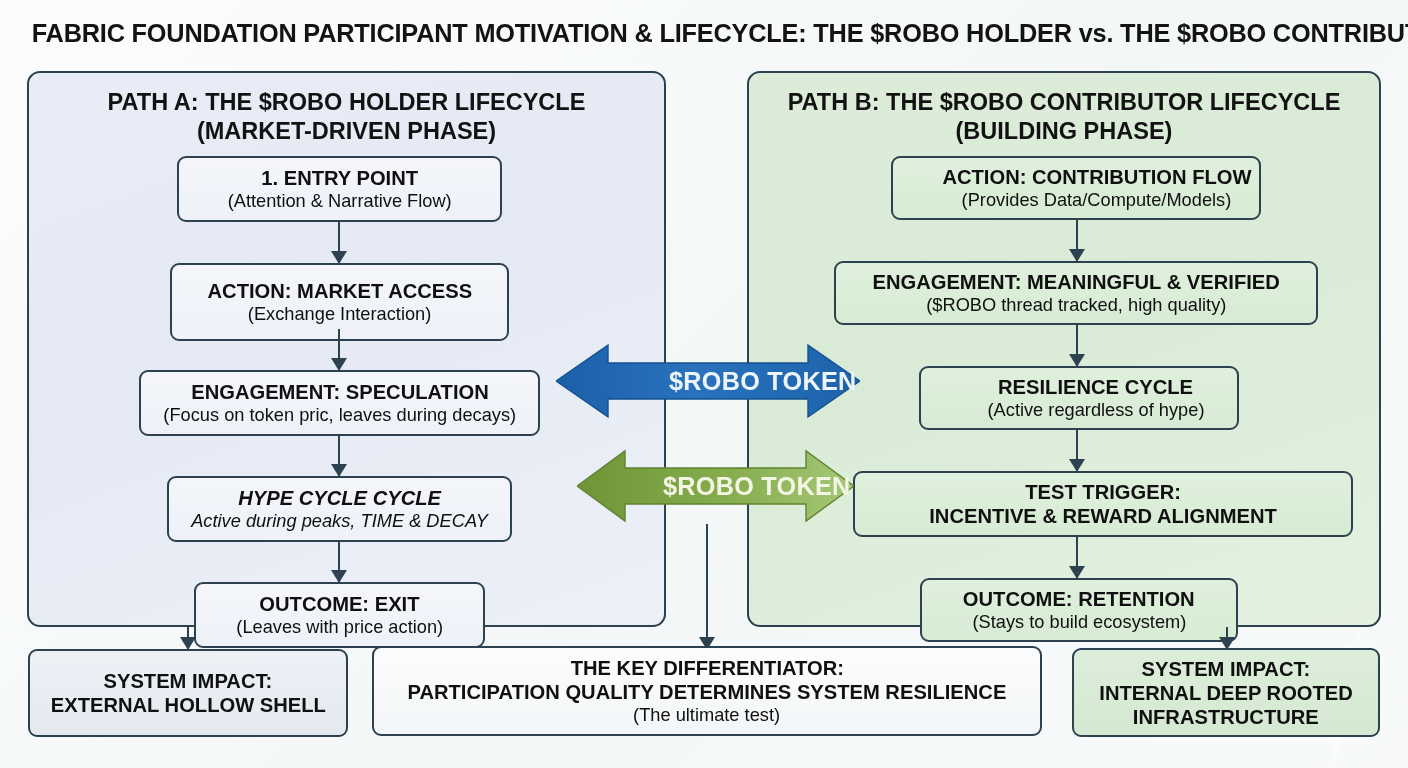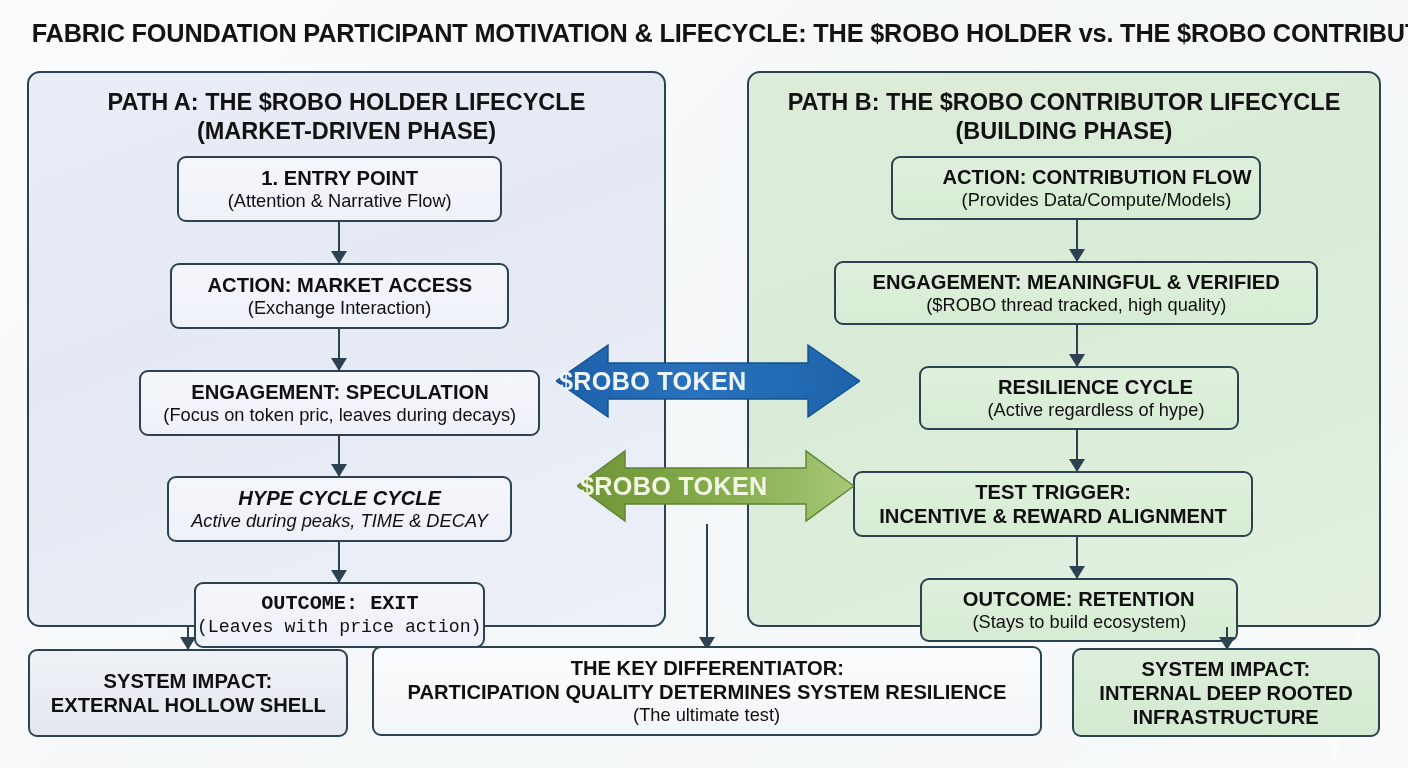--- a/index.html
+++ b/index.html
@@ -115,21 +115,21 @@
     border-left: 8px solid transparent;
     border-right: 8px solid transparent;
     border-top: 13px solid #2c4250;
   }
 
   
   .tokarrow {
     position: absolute;
     display: flex;
     align-items: center;
-    justify-content: flex-start;
+    justify-content: flex-end;
   }
   .tokarrow svg { position: absolute; left: 0; top: 0; }
   .tokarrow span {
     position: relative;
     font-weight: bold;
     font-size: 26px;
     letter-spacing: .3px;
     transform: scaleX(0.97);
     white-space: nowrap;
   }
@@ -155,39 +155,39 @@
       <div>PATH A: THE $ROBO HOLDER LIFECYCLE</div>
       <div>(MARKET-DRIVEN PHASE)</div>
     </div>
 
     <div class="node a" style="left:148px; top:83px; width:325px; height:66px;">
       <div class="hdr">1. ENTRY POINT</div>
       <div class="sub">(Attention &amp; Narrative Flow)</div>
     </div>
     <div class="conn" style="left:309px; top:149px; height:41px;"></div>
 
-    <div class="node a" style="left:141px; top:190px; width:339px; height:66px;">
+    <div class="node a" style="left:141px; top:190px; width:339px; height:78px;">
       <div class="hdr">ACTION: MARKET ACCESS</div>
       <div class="sub">(Exchange Interaction)</div>
     </div>
     <div class="conn" style="left:309px; top:256px; height:41px;"></div>
 
     <div class="node a" style="left:110px; top:297px; width:401px; height:66px;">
       <div class="hdr">ENGAGEMENT: SPECULATION</div>
       <div class="sub">(Focus on token pric, leaves during decays)</div>
     </div>
     <div class="conn" style="left:309px; top:363px; height:40px;"></div>
 
     <div class="node a" style="left:138px; top:403px; width:345px; height:66px;font-style:italic;">
       <div class="hdr">HYPE CYCLE CYCLE</div>
       <div class="sub">Active during peaks, TIME &amp; DECAY</div>
     </div>
     <div class="conn" style="left:309px; top:469px; height:40px;"></div>
 
-    <div class="node a" style="left:165px; top:509px; width:291px; height:66px;font-family:Liberation Mono, monospace;">
+    <div class="node a" style="left:165px; top:509px; width:291px; height:66px;">
       <div class="hdr">OUTCOME: EXIT</div>
       <div class="sub">(Leaves with price action)</div>
     </div>
   </div>
 
   <div class="panel" id="panel-b">
     <div class="panel-title">
       <div>PATH B: THE $ROBO CONTRIBUTOR LIFECYCLE</div>
       <div>(BUILDING PHASE)</div>
     </div>
@@ -203,21 +203,21 @@
       <div class="sub">($ROBO thread tracked, high quality)</div>
     </div>
     <div class="conn" style="left:327px; top:252px; height:41px;"></div>
 
     <div class="node b" style="left:170px; top:293px; width:320px; height:64px;padding-left:40px;">
       <div class="hdr">RESILIENCE CYCLE</div>
       <div class="sub">(Active regardless of hype)</div>
     </div>
     <div class="conn" style="left:327px; top:357px; height:41px;"></div>
 
-    <div class="node b" style="left:104px; top:398px; width:400px; height:66px;">
+    <div class="node b" style="left:104px; top:398px; width:500px; height:66px;">
       <div class="hdr">TEST TRIGGER:</div>
       <div class="hdr">INCENTIVE &amp; REWARD ALIGNMENT</div>
     </div>
     <div class="conn" style="left:327px; top:464px; height:41px;"></div>
 
     <div class="node b" style="left:171px; top:505px; width:318px; height:64px;">
       <div class="hdr">OUTCOME: RETENTION</div>
       <div class="sub">(Stays to build ecosystem)</div>
     </div>
   </div>

